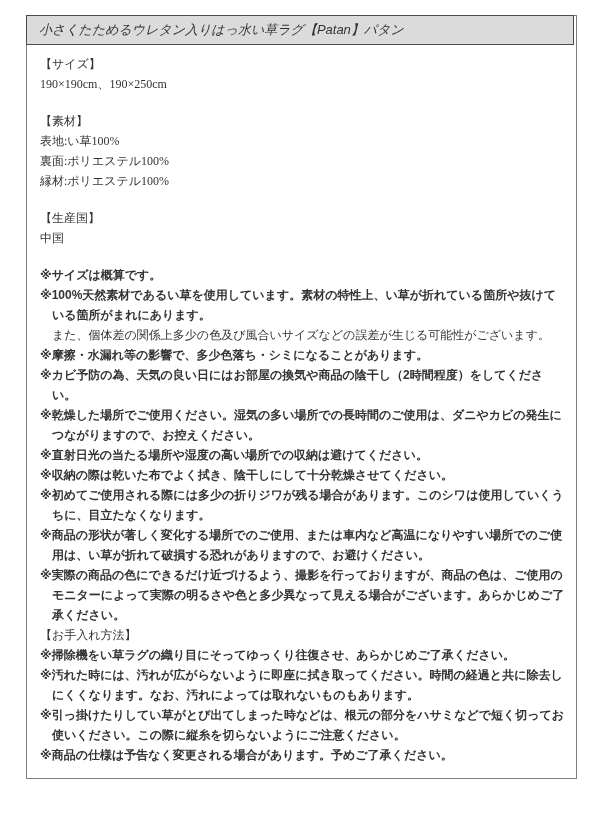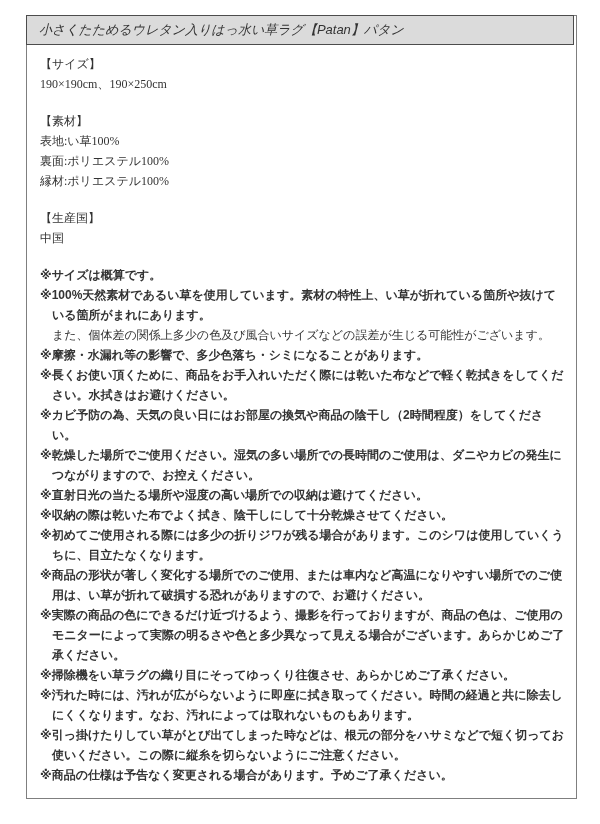--- a/index.html
+++ b/index.html
@@ -64,26 +64,26 @@
       <div class="line-text">裏面:ポリエステル100%</div>
       <div class="line-text">縁材:ポリエステル100%</div>
       <div class="line-gap"></div>
       <div class="line-label">【生産国】</div>
       <div class="line-text">中国</div>
       <div class="line-gap"></div>
       <div class="line-note">※サイズは概算です。</div>
       <div class="line-note">※100%天然素材であるい草を使用しています。素材の特性上、い草が折れている箇所や抜けている箇所がまれにあります。</div>
       <div class="line-cont">また、個体差の関係上多少の色及び風合いサイズなどの誤差が生じる可能性がございます。</div>
       <div class="line-note">※摩擦・水漏れ等の影響で、多少色落ち・シミになることがあります。</div>
-      <div class="line-note">※長くお使い頂くために、商品をお手入れいただく際には乾いた布などで軽く乾拭きをしてください。水拭きはお避けください。</div>
       <div class="line-note">※カビ予防の為、天気の良い日にはお部屋の換気や商品の陰干し（2時間程度）をしてください。</div>
       <div class="line-note">※乾燥した場所でご使用ください。湿気の多い場所での長時間のご使用は、ダニやカビの発生につながりますので、お控えください。</div>
       <div class="line-note">※直射日光の当たる場所や湿度の高い場所での収納は避けてください。</div>
       <div class="line-note">※収納の際は乾いた布でよく拭き、陰干しにして十分乾燥させてください。</div>
       <div class="line-note">※初めてご使用される際には多少の折りジワが残る場合があります。このシワは使用していくうちに、目立たなくなります。</div>
       <div class="line-note">※商品の形状が著しく変化する場所でのご使用、または車内など高温になりやすい場所でのご使用は、い草が折れて破損する恐れがありますので、お避けください。</div>
       <div class="line-note">※実際の商品の色にできるだけ近づけるよう、撮影を行っておりますが、商品の色は、ご使用のモニターによって実際の明るさや色と多少異なって見える場合がございます。あらかじめご了承ください。</div>
+      <div class="line-label">【お手入れ方法】</div>
       <div class="line-note">※掃除機をい草ラグの織り目にそってゆっくり往復させ、あらかじめご了承ください。</div>
       <div class="line-note">※汚れた時には、汚れが広がらないように即座に拭き取ってください。時間の経過と共に除去しにくくなります。なお、汚れによっては取れないものもあります。</div>
       <div class="line-note">※引っ掛けたりしてい草がとび出てしまった時などは、根元の部分をハサミなどで短く切ってお使いください。この際に縦糸を切らないようにご注意ください。</div>
       <div class="line-note">※商品の仕様は予告なく変更される場合があります。予めご了承ください。</div>
     </div>
 </section>
 
 </body></html>

